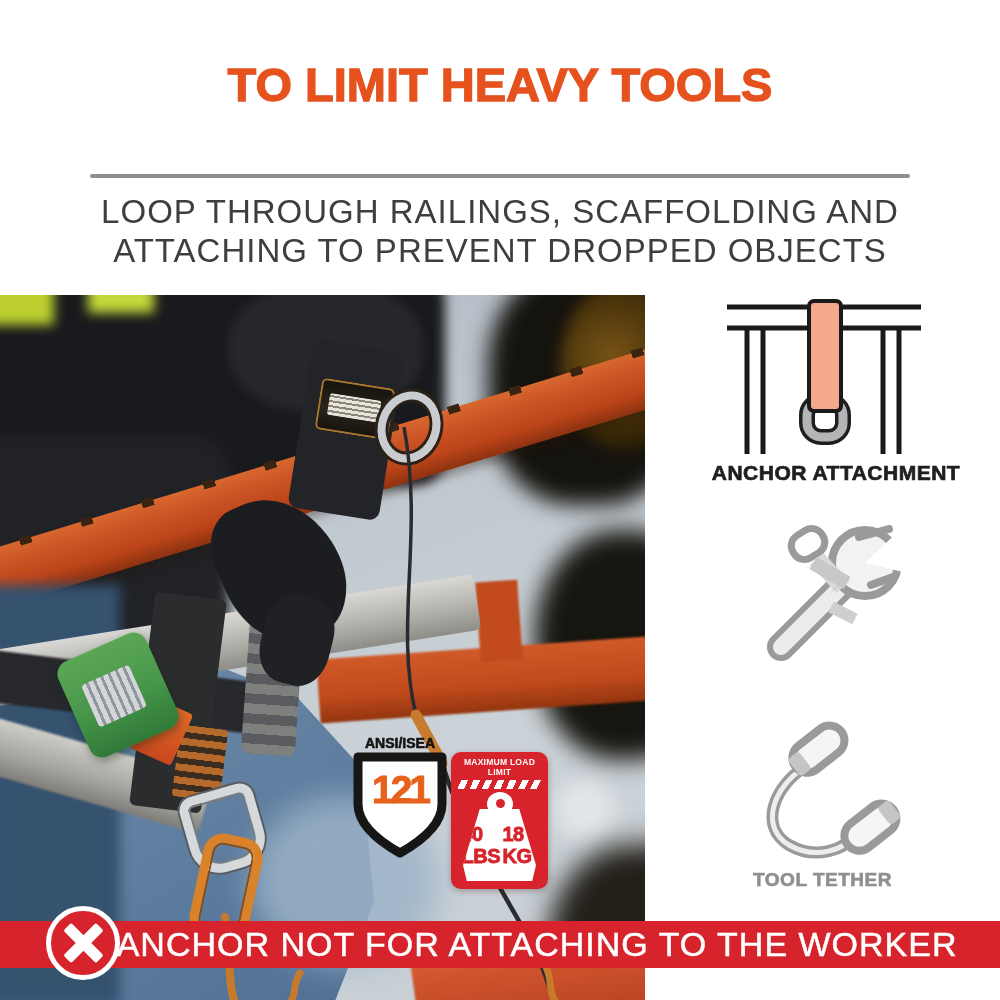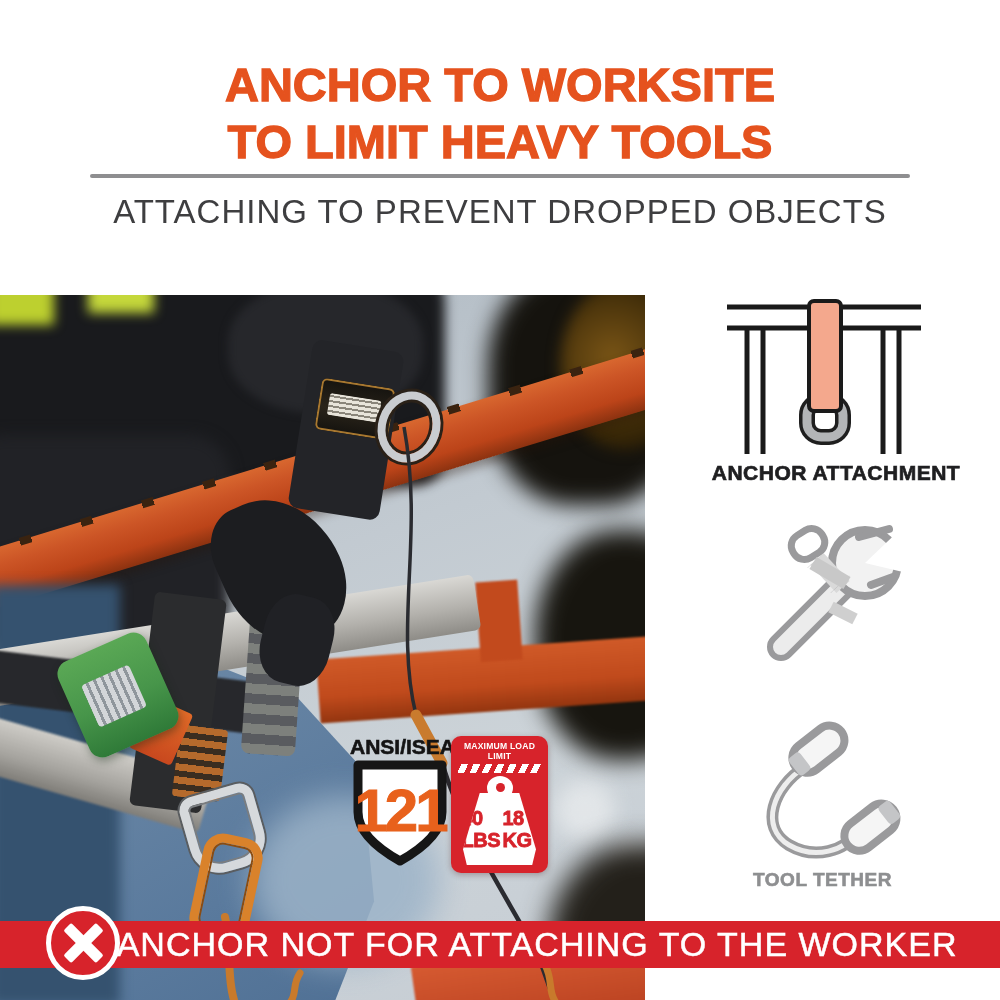--- a/index.html
+++ b/index.html
@@ -80,27 +80,27 @@
   .green-plate{left:88px;top:378px;width:52px;height:46px;transform:rotate(-24deg);border-radius:4px;
                background:repeating-linear-gradient(90deg,#d3d6d9 0 5px,#8f969c 5px 8px);}
   .dring-silver{left:186px;top:494px;width:58px;height:64px;border:9px solid #d6d9dc;border-radius:14px 14px 30px 30px;
                 transform:rotate(-16deg);box-shadow:0 0 0 2px #5a5d60, inset 0 0 0 2px #7a7d80;}
   .carabiner{left:196px;top:540px;width:42px;height:88px;border:9px solid #d9822b;border-radius:20px;
              transform:rotate(12deg);box-shadow:inset 0 0 0 2px #8a4c12;}
   .cords{position:absolute;inset:0;}
 
   
   .ansi-badge{left:350px;top:735px;width:100px;text-align:center;z-index:5;}
-  .ansi-name{color:#141414;font-weight:700;font-size:21px;letter-spacing:0px;-webkit-text-stroke:.6px #141414;}
+  .ansi-name{color:#141414;font-weight:700;font-size:14px;letter-spacing:0px;-webkit-text-stroke:.6px #141414;}
   .shield-wrap{position:relative;width:96px;height:106px;margin:1px auto 0;}
   .ansi-num{position:absolute;left:0;right:0;top:16px;text-align:center;color:var(--badge-orange);
-            font-weight:700;font-size:60px;letter-spacing:-3px;-webkit-text-stroke:1px currentColor;}
-
-  
-  .load-badge{left:451px;top:736px;width:97px;height:137px;background:var(--red);border-radius:10px;z-index:5;
+            font-weight:700;font-size:39px;letter-spacing:-3px;-webkit-text-stroke:1px currentColor;}
+
+  
+  .load-badge{left:451px;top:752px;width:97px;height:137px;background:var(--red);border-radius:10px;z-index:5;
               box-shadow:0 2px 6px rgba(60,10,10,.3);}
   .load-title{margin-top:5px;text-align:center;color:#fff;font-weight:700;font-size:8.6px;letter-spacing:.2px;}
   .stripes{margin:3px 5px 0;height:9px;background:#fff;
            background-image:repeating-linear-gradient(115deg,var(--red) 0 5px,transparent 5px 11px);}
   .weight{position:relative;width:76px;margin:3px auto 0;}
   .knob{position:relative;width:26px;height:24px;margin:0 auto;background:#fff;border-radius:50%;}
   .knob i{position:absolute;left:9px;top:7px;width:9px;height:9px;border-radius:50%;background:var(--red);}
   .wbody{position:relative;margin-top:-7px;height:72px;background:#fff;
          clip-path:polygon(24% 0,76% 0,98% 78%,93% 100%,7% 100%,2% 78%);
          display:flex;flex-direction:row;justify-content:flex-end;align-items:center;}
@@ -126,25 +126,25 @@
             background:#fff;border-radius:2px;}
   .x-circle::before{transform:rotate(45deg);}
   .x-circle::after{transform:rotate(-45deg);}
 </style>
 </head>
 <body>
 
 <div class="canvas">
 
   <div class="abs title">
-    <div>ANCHOR TO WORKSITE</div>
     <div>TO LIMIT HEAVY TOOLS</div>
   </div>
   <div class="abs divider"></div>
   <div class="abs subtitle">
+    <div>LOOP THROUGH RAILINGS, SCAFFOLDING AND</div>
     <div>ATTACHING TO PREVENT DROPPED OBJECTS</div>
   </div>
 
   <div class="abs photo">
     <div class="sky"></div>
     <div class="bokeh1"></div>
     <div class="bokeh2"></div>
     <div class="tl-dark-top"></div>
     <div class="tl-brown"></div>
     <div class="tl-dark-mid"></div>

